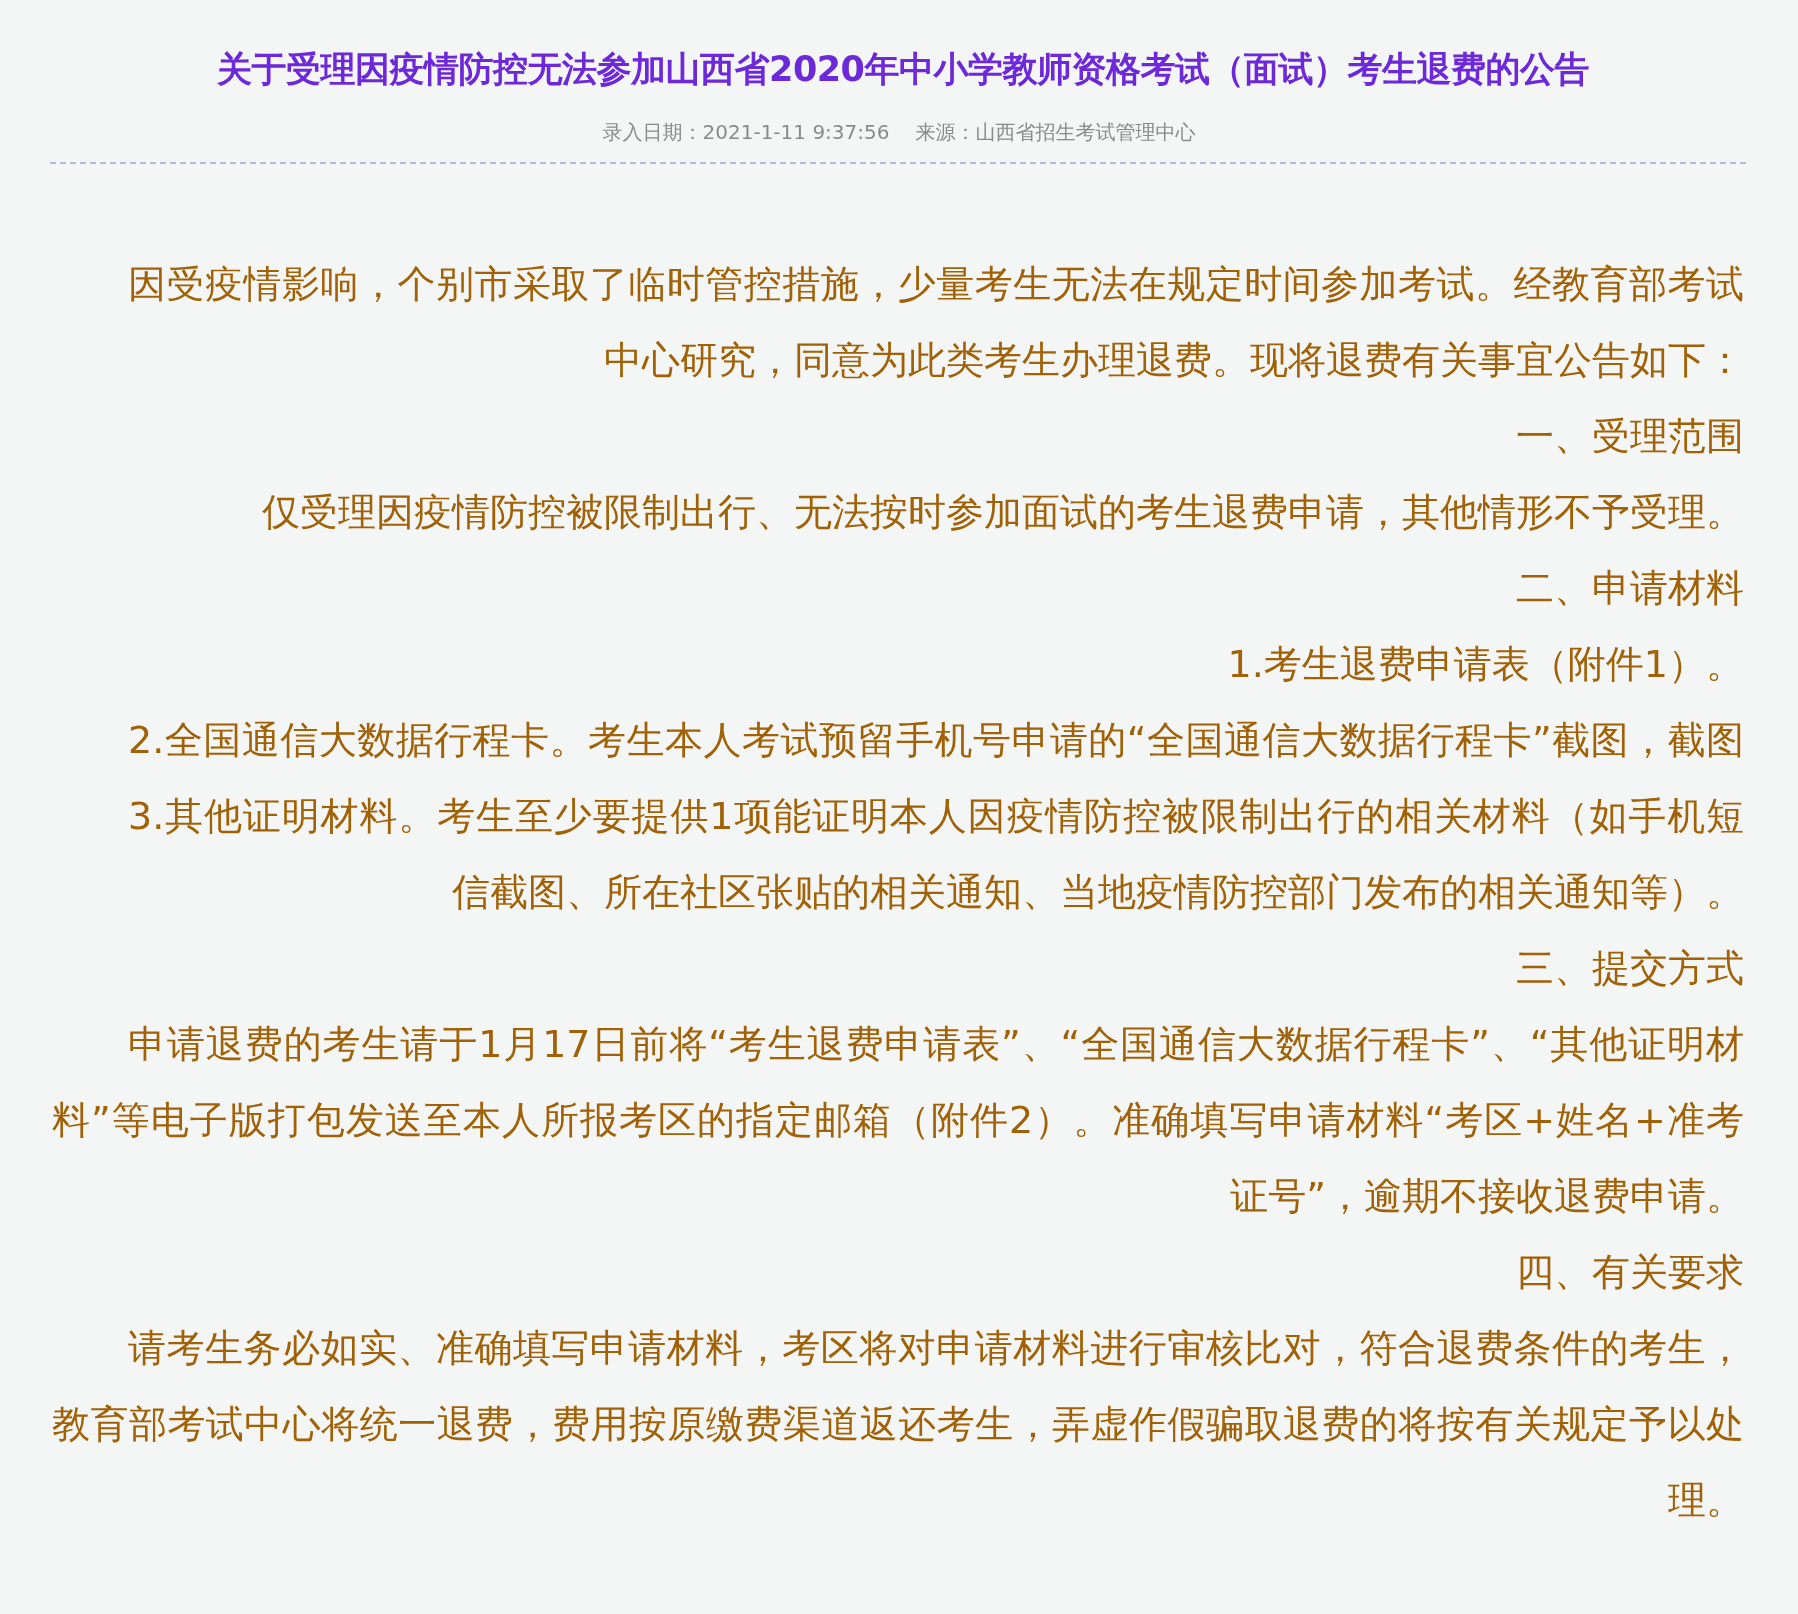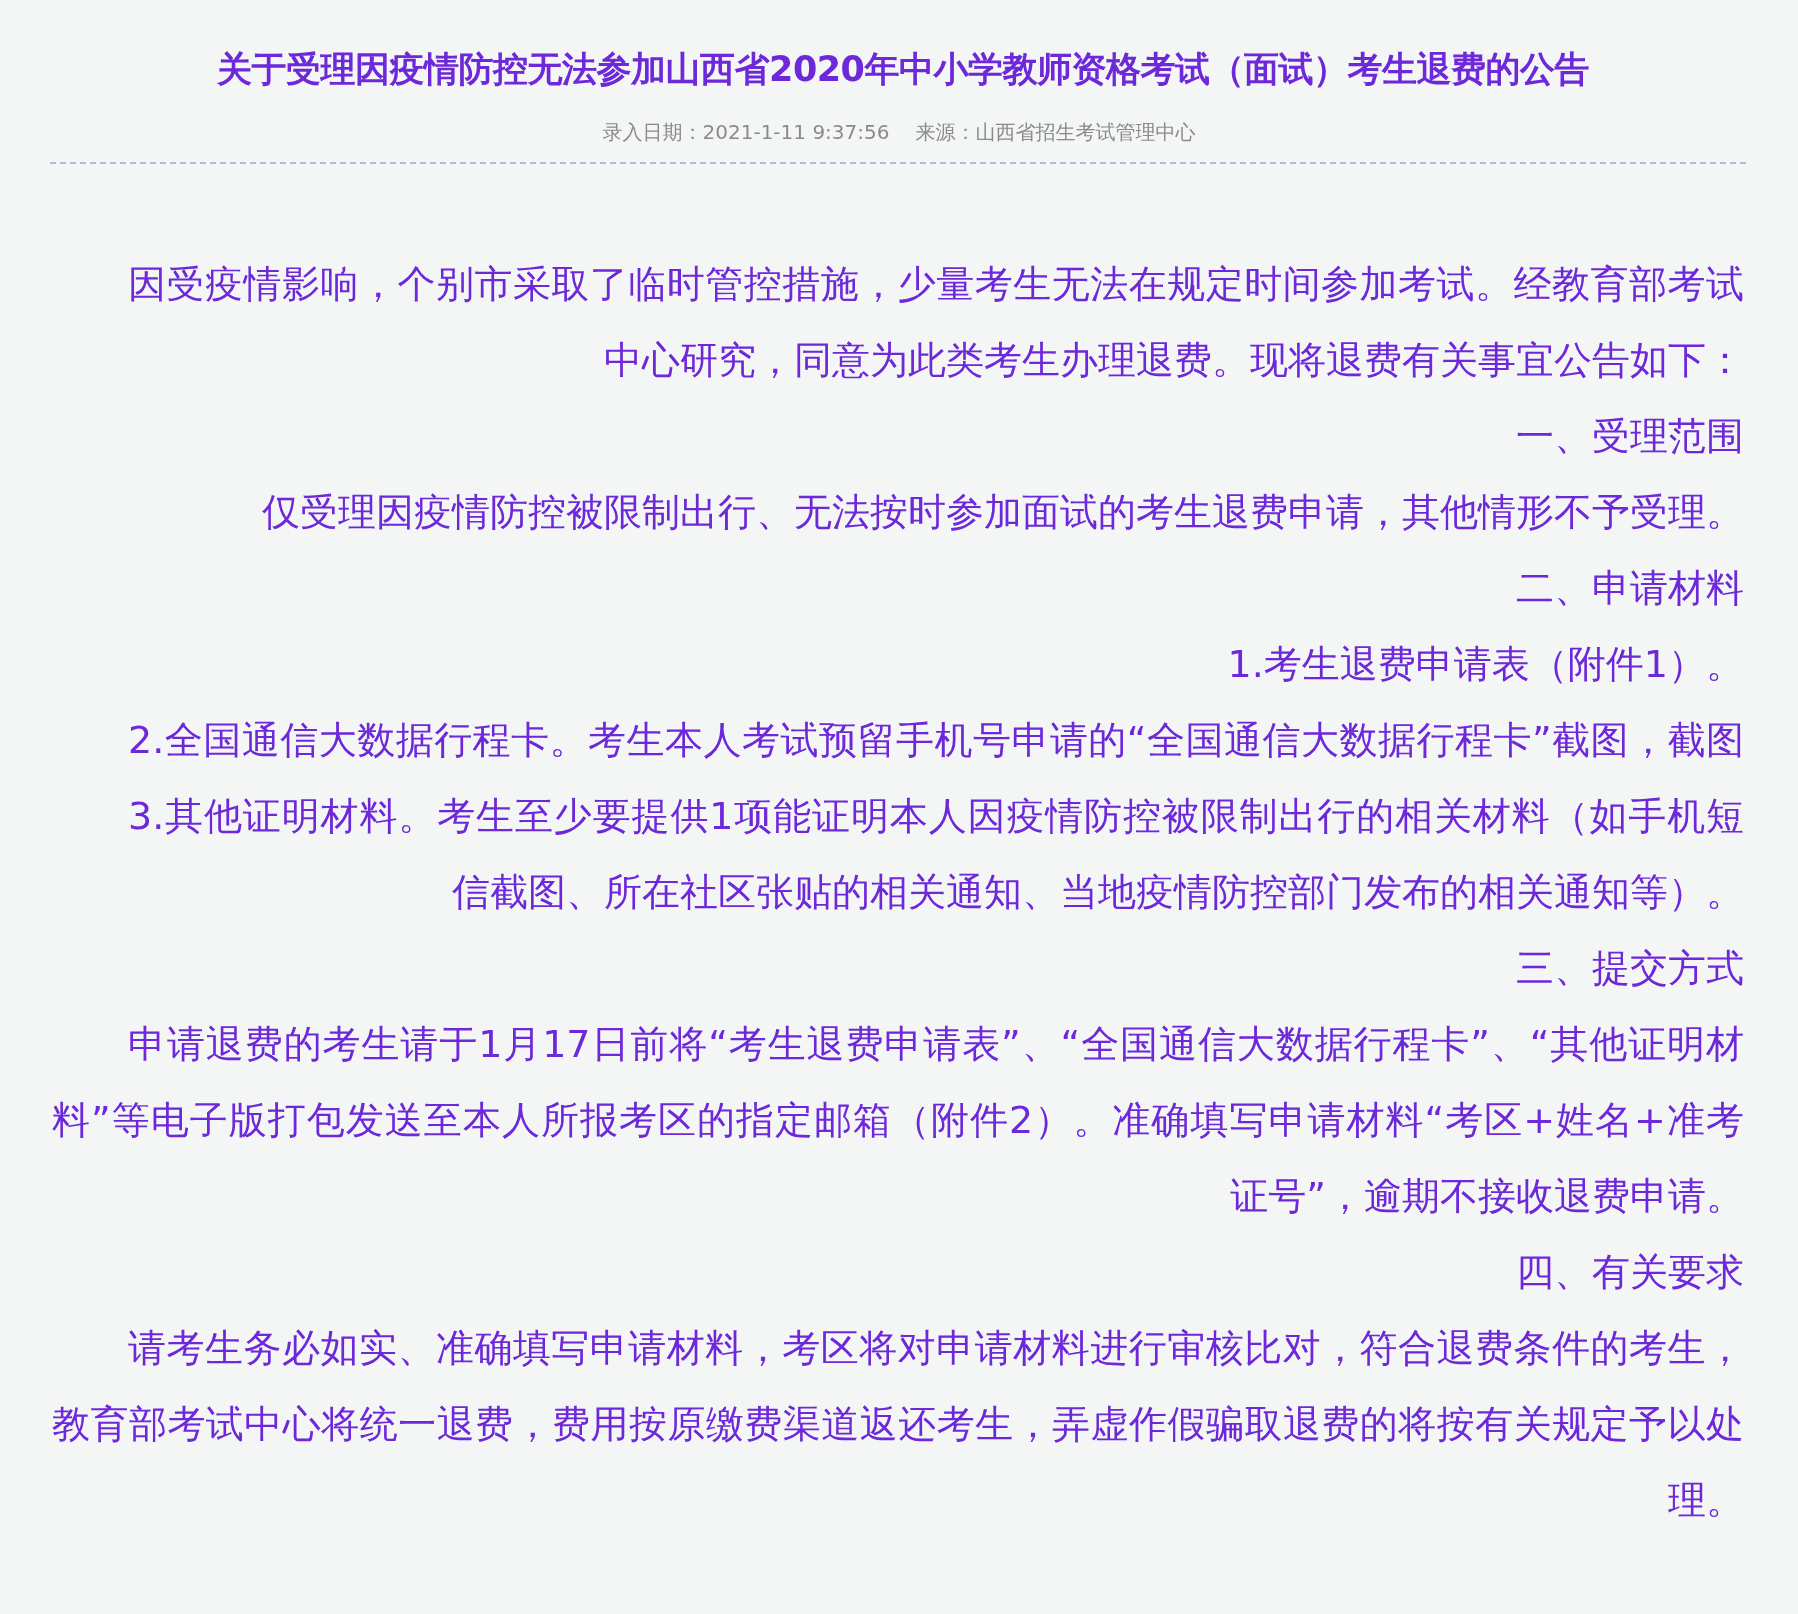--- a/index.html
+++ b/index.html
@@ -49,21 +49,21 @@
     height: 0;
     border-top: 2px dashed #b3bdd8;
   }
   .content {
     position: absolute;
     left: 52px;
     top: 246px;
     width: 1692px;
     font-size: 38px;
     line-height: 76px;
-    color: #6d28d9;
+    color: #a16207;
   }
   .line {
     display: block;
     height: 76px;
     white-space: nowrap;
     overflow: visible;
     text-align: right;
   }
   .line.justify {
     text-align: justify;

